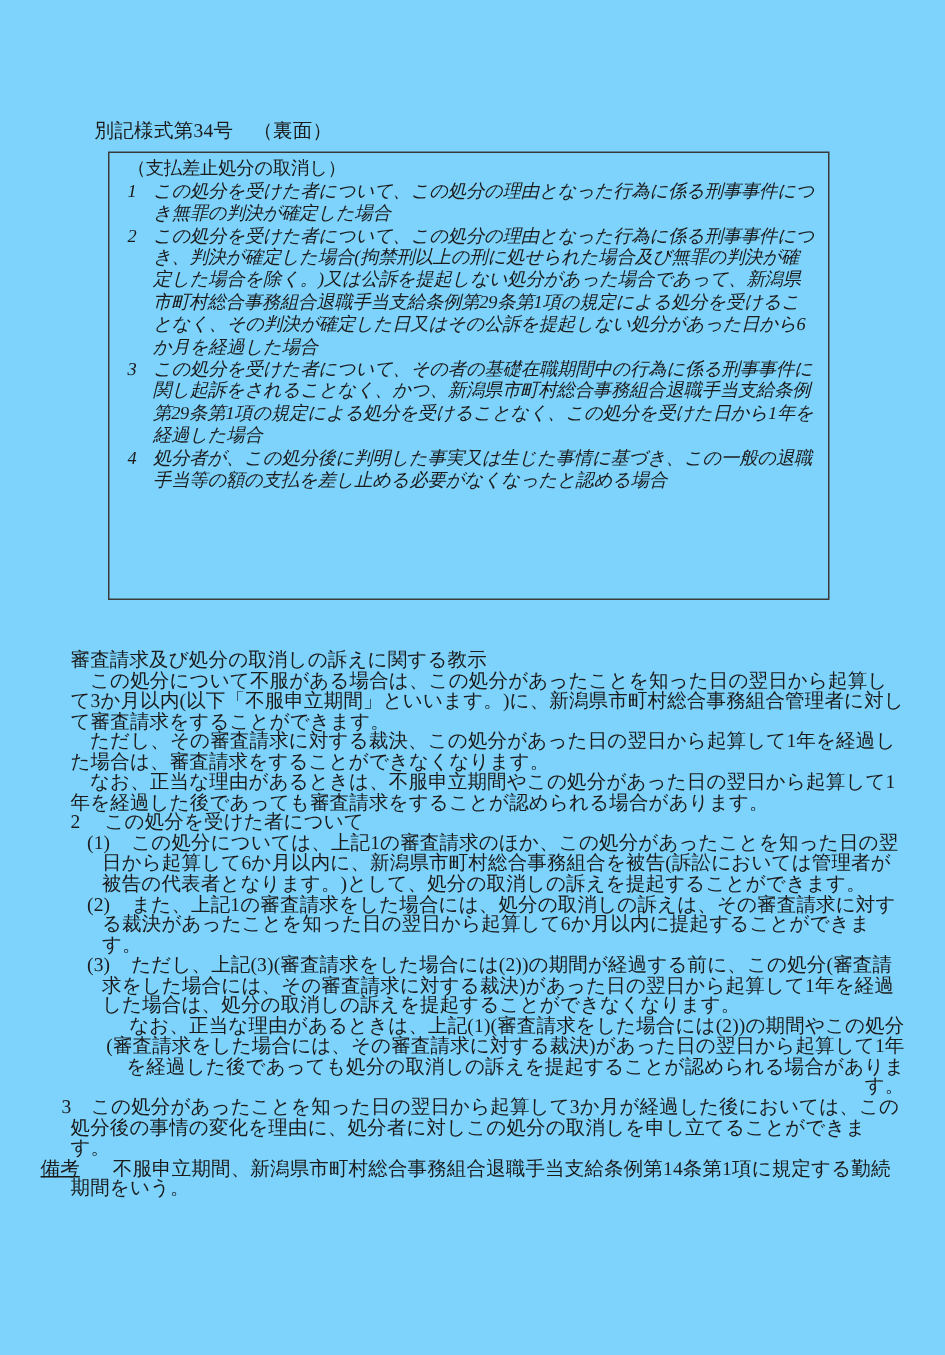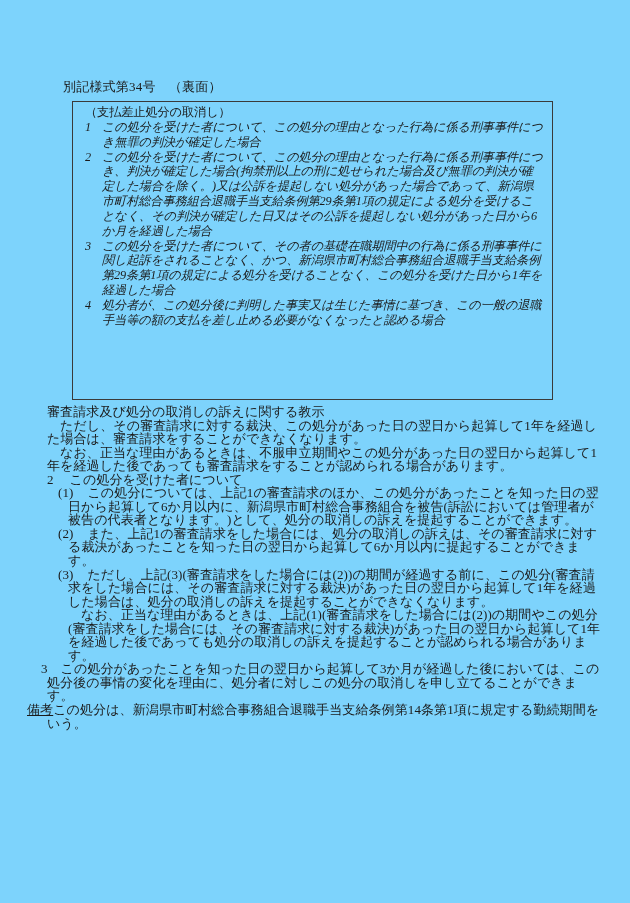--- a/index.html
+++ b/index.html
@@ -29,68 +29,69 @@
     overflow:hidden;
   }
   .notice-box p{margin:0;}
   .box-heading{text-indent:0;}
   .box-intro{text-indent:1em;}
   .box-item{margin-left:15px;padding-left:17px;text-indent:-17px;font-style:italic;}
   .box-item .num{margin-right:11px;}
 
   
   .guidance{
-    position:absolute;left:47px;top:405px;
+    position:absolute;left:47px;top:433px;
     width:556px;
     font-size:13px;line-height:13.55px;letter-spacing:0.1px;
   }
   .guidance p{margin:0;}
   .g-heading{margin-left:1px;}
   .num-title .num{margin-right:16px;}
   .g-para{margin-left:8px;text-indent:13px;}
   .subitem{margin-left:21px;}
   .subitem .lead{text-indent:-10px;}
   .subitem .num{margin-right:14px;}
-  .subitem .note{text-indent:13px;}
+  .subitem .note{text-indent:13px;text-align:right;}
   .g-sec3{margin-left:31px;text-indent:-6px;}
   .g-sec3 .num{margin-right:13px;}
   .g-remark{margin-left:36px;text-indent:-20px;}
-  .g-remark .label{margin-right:0;text-decoration:underline;}
+  .g-remark .label{margin-right:22px;text-decoration:underline;}
 </style>
 </head>
 <body>
 
 <div class="sheet">
 
   <div class="doc-title">別記様式第34号　（裏面）</div>
 
   <div class="notice-box">
     <p class="box-heading">（支払差止処分の取消し）</p>
     <p class="box-item"><span class="num">1</span><span>この処分を受けた者について、この処分の理由となった行為に係る刑事事件につき無罪の判決が確定した場合</span></p>
     <p class="box-item"><span class="num">2</span><span>この処分を受けた者について、この処分の理由となった行為に係る刑事事件につき、判決が確定した場合(拘禁刑以上の刑に処せられた場合及び無罪の判決が確定した場合を除く。)又は公訴を提起しない処分があった場合であって、新潟県市町村総合事務組合退職手当支給条例第29条第1項の規定による処分を受けることなく、その判決が確定した日又はその公訴を提起しない処分があった日から6か月を経過した場合</span></p>
     <p class="box-item"><span class="num">3</span><span>この処分を受けた者について、その者の基礎在職期間中の行為に係る刑事事件に関し起訴をされることなく、かつ、新潟県市町村総合事務組合退職手当支給条例第29条第1項の規定による処分を受けることなく、この処分を受けた日から1年を経過した場合</span></p>
     <p class="box-item"><span class="num">4</span><span>処分者が、この処分後に判明した事実又は生じた事情に基づき、この一般の退職手当等の額の支払を差し止める必要がなくなったと認める場合</span></p>
   </div>
 
   <div class="guidance">
     <p class="g-heading">審査請求及び処分の取消しの訴えに関する教示</p>
 
+    <p class="g-para">この処分について不服がある場合は、この処分があったことを知った日の翌日から起算して3か月以内(以下「不服申立期間」といいます。)に、新潟県市町村総合事務組合管理者に対して審査請求をすることができます。</p>
     <p class="g-para">ただし、その審査請求に対する裁決、この処分があった日の翌日から起算して1年を経過した場合は、審査請求をすることができなくなります。</p>
     <p class="g-para">なお、正当な理由があるときは、不服申立期間やこの処分があった日の翌日から起算して1年を経過した後であっても審査請求をすることが認められる場合があります。</p>
 
     <p class="num-title"><span class="num">2</span><span>この処分を受けた者について</span></p>
     <div class="subitem">
       <p class="lead"><span class="num">(1)</span><span>この処分については、上記1の審査請求のほか、この処分があったことを知った日の翌日から起算して6か月以内に、新潟県市町村総合事務組合を被告(訴訟においては管理者が被告の代表者となります。)として、処分の取消しの訴えを提起することができます。</span></p>
     </div>
     <div class="subitem">
       <p class="lead"><span class="num">(2)</span><span>また、上記1の審査請求をした場合には、処分の取消しの訴えは、その審査請求に対する裁決があったことを知った日の翌日から起算して6か月以内に提起することができます。</span></p>
     </div>
     <div class="subitem">
       <p class="lead"><span class="num">(3)</span><span>ただし、上記(3)(審査請求をした場合には(2))の期間が経過する前に、この処分(審査請求をした場合には、その審査請求に対する裁決)があった日の翌日から起算して1年を経過した場合は、処分の取消しの訴えを提起することができなくなります。</span></p>
       <p class="note">なお、正当な理由があるときは、上記(1)(審査請求をした場合には(2))の期間やこの処分(審査請求をした場合には、その審査請求に対する裁決)があった日の翌日から起算して1年を経過した後であっても処分の取消しの訴えを提起することが認められる場合があります。</p>
     </div>
 
     <p class="g-sec3"><span class="num">3</span><span>この処分があったことを知った日の翌日から起算して3か月が経過した後においては、この処分後の事情の変化を理由に、処分者に対しこの処分の取消しを申し立てることができます。</span></p>
 
-    <p class="g-remark"><span class="label">備考</span><span>この処分は、新潟県市町村総合事務組合退職手当支給条例第14条第1項に規定する勤続期間をいう。</span></p>
+    <p class="g-remark"><span class="label">備考</span><span>不服申立期間、新潟県市町村総合事務組合退職手当支給条例第14条第1項に規定する勤続期間をいう。</span></p>
   </div>
 
 </div>
 
 </body></html>

